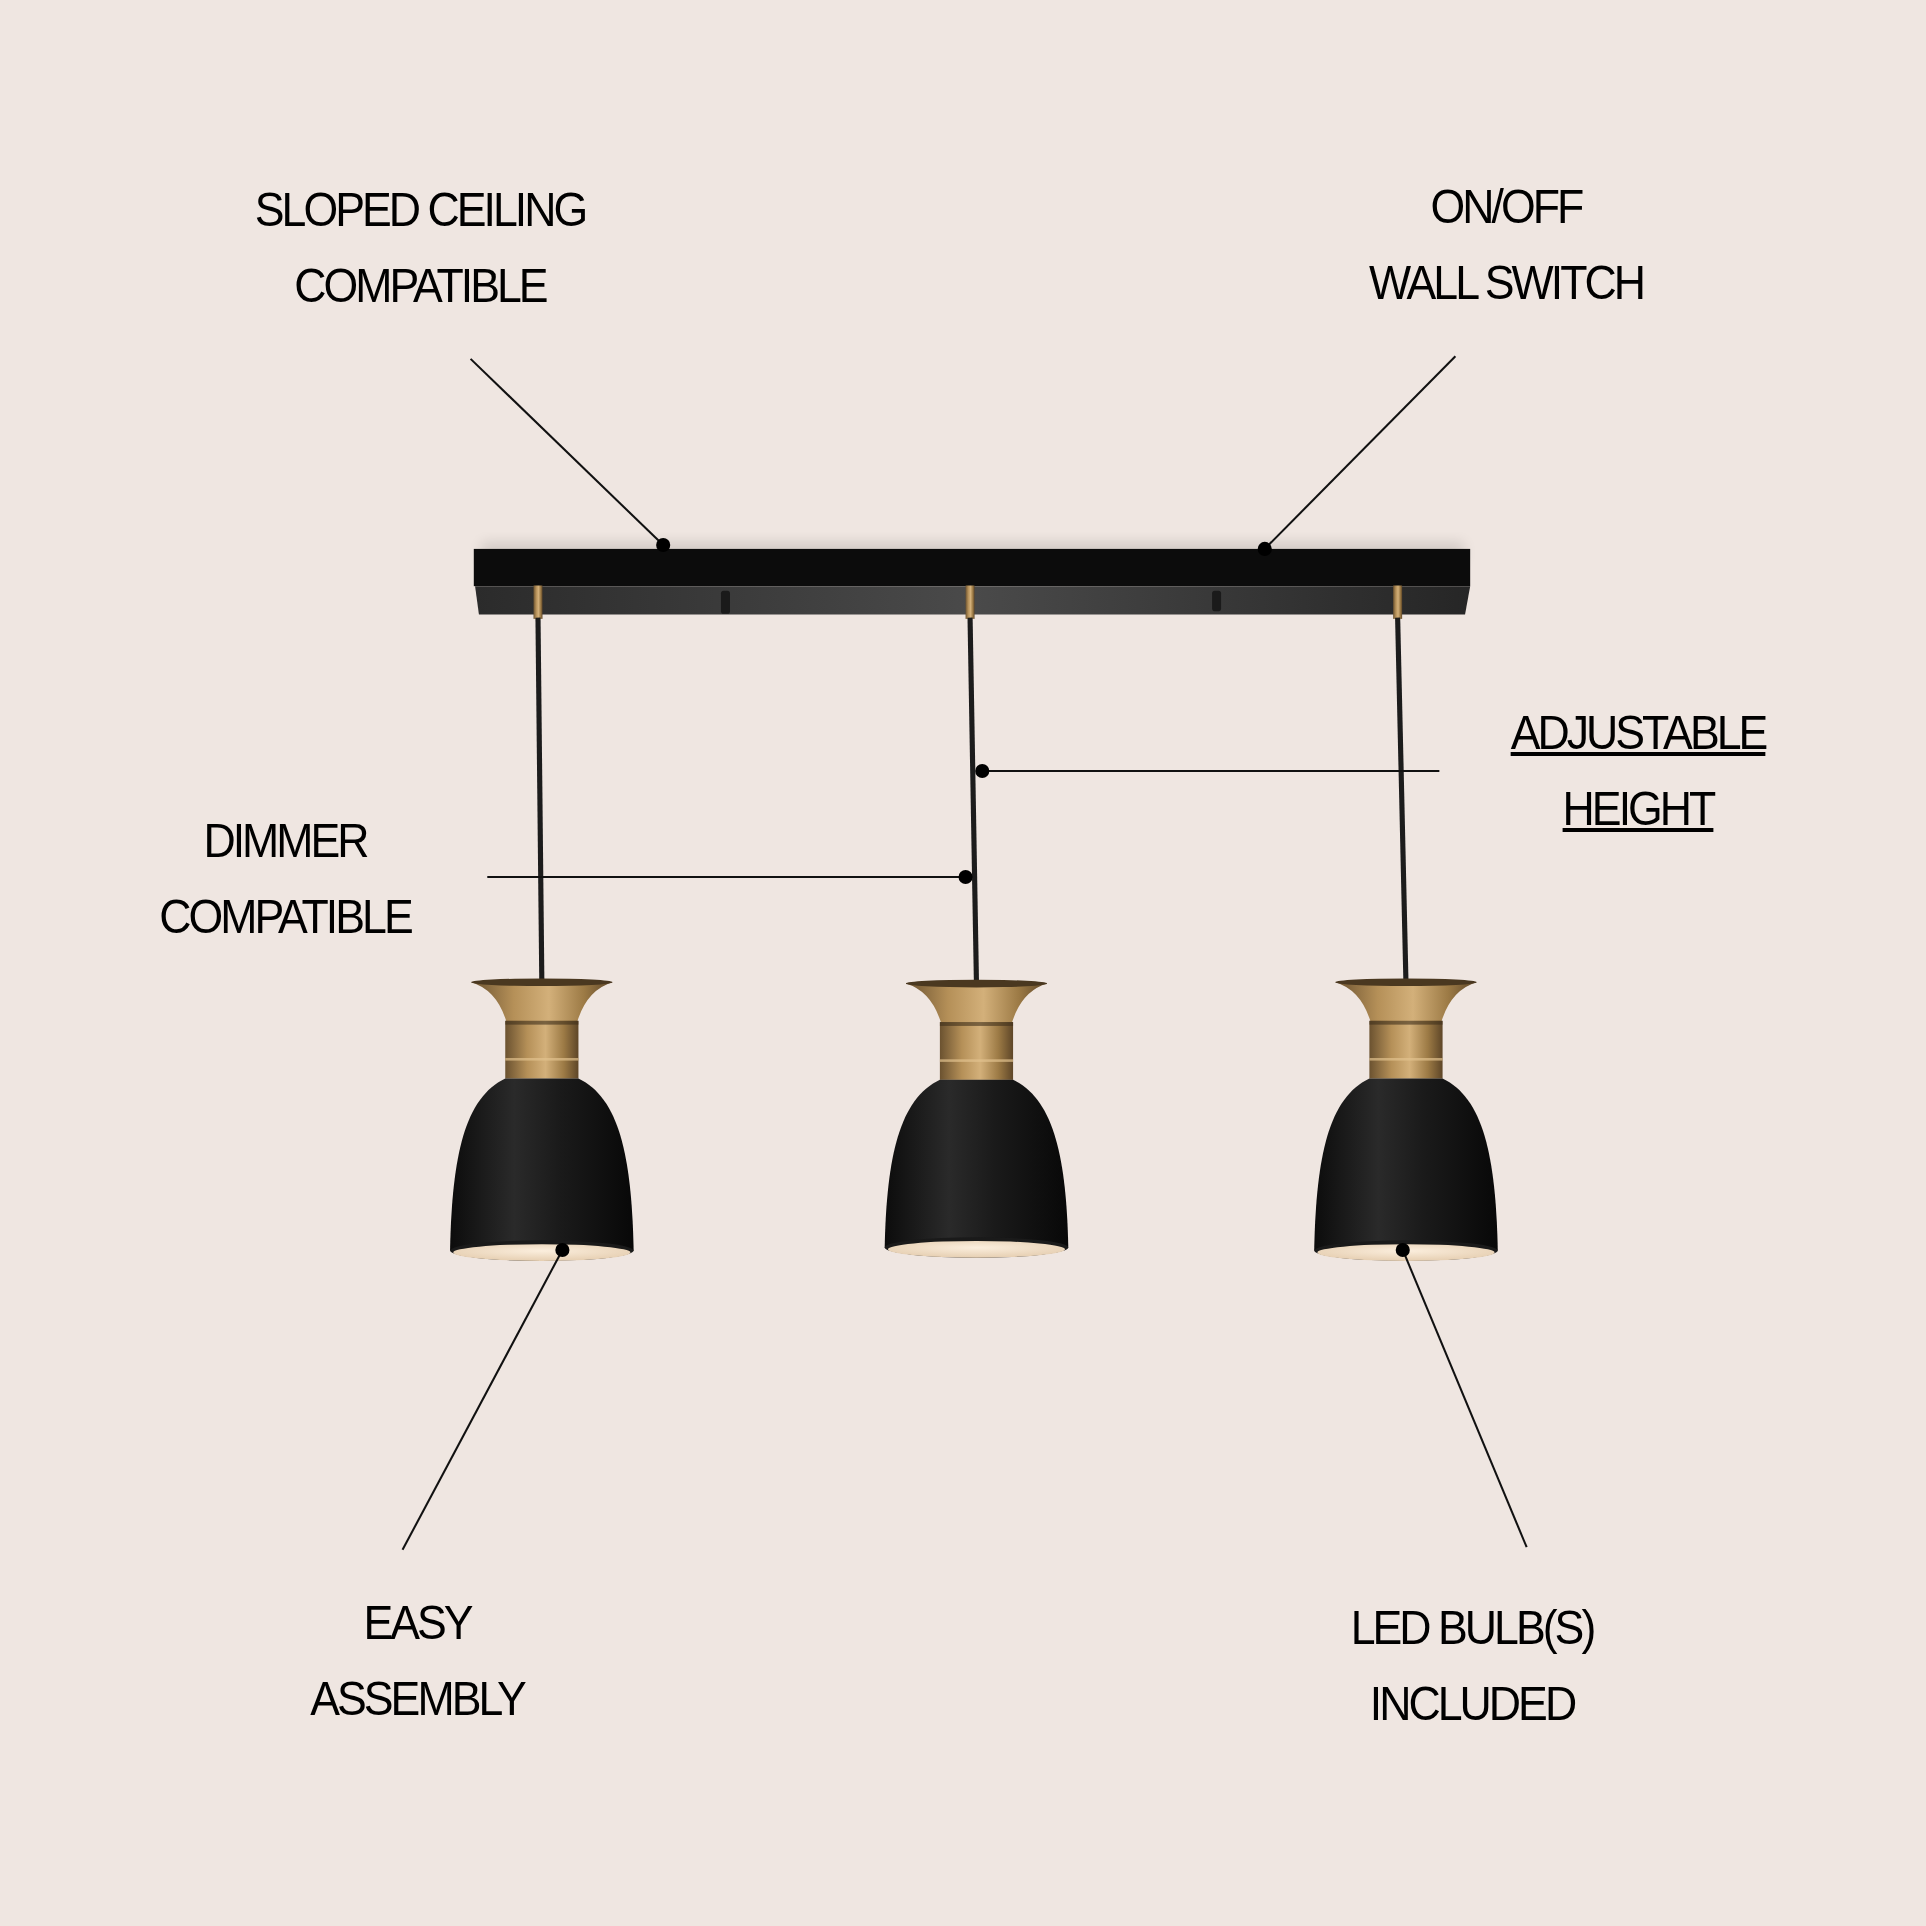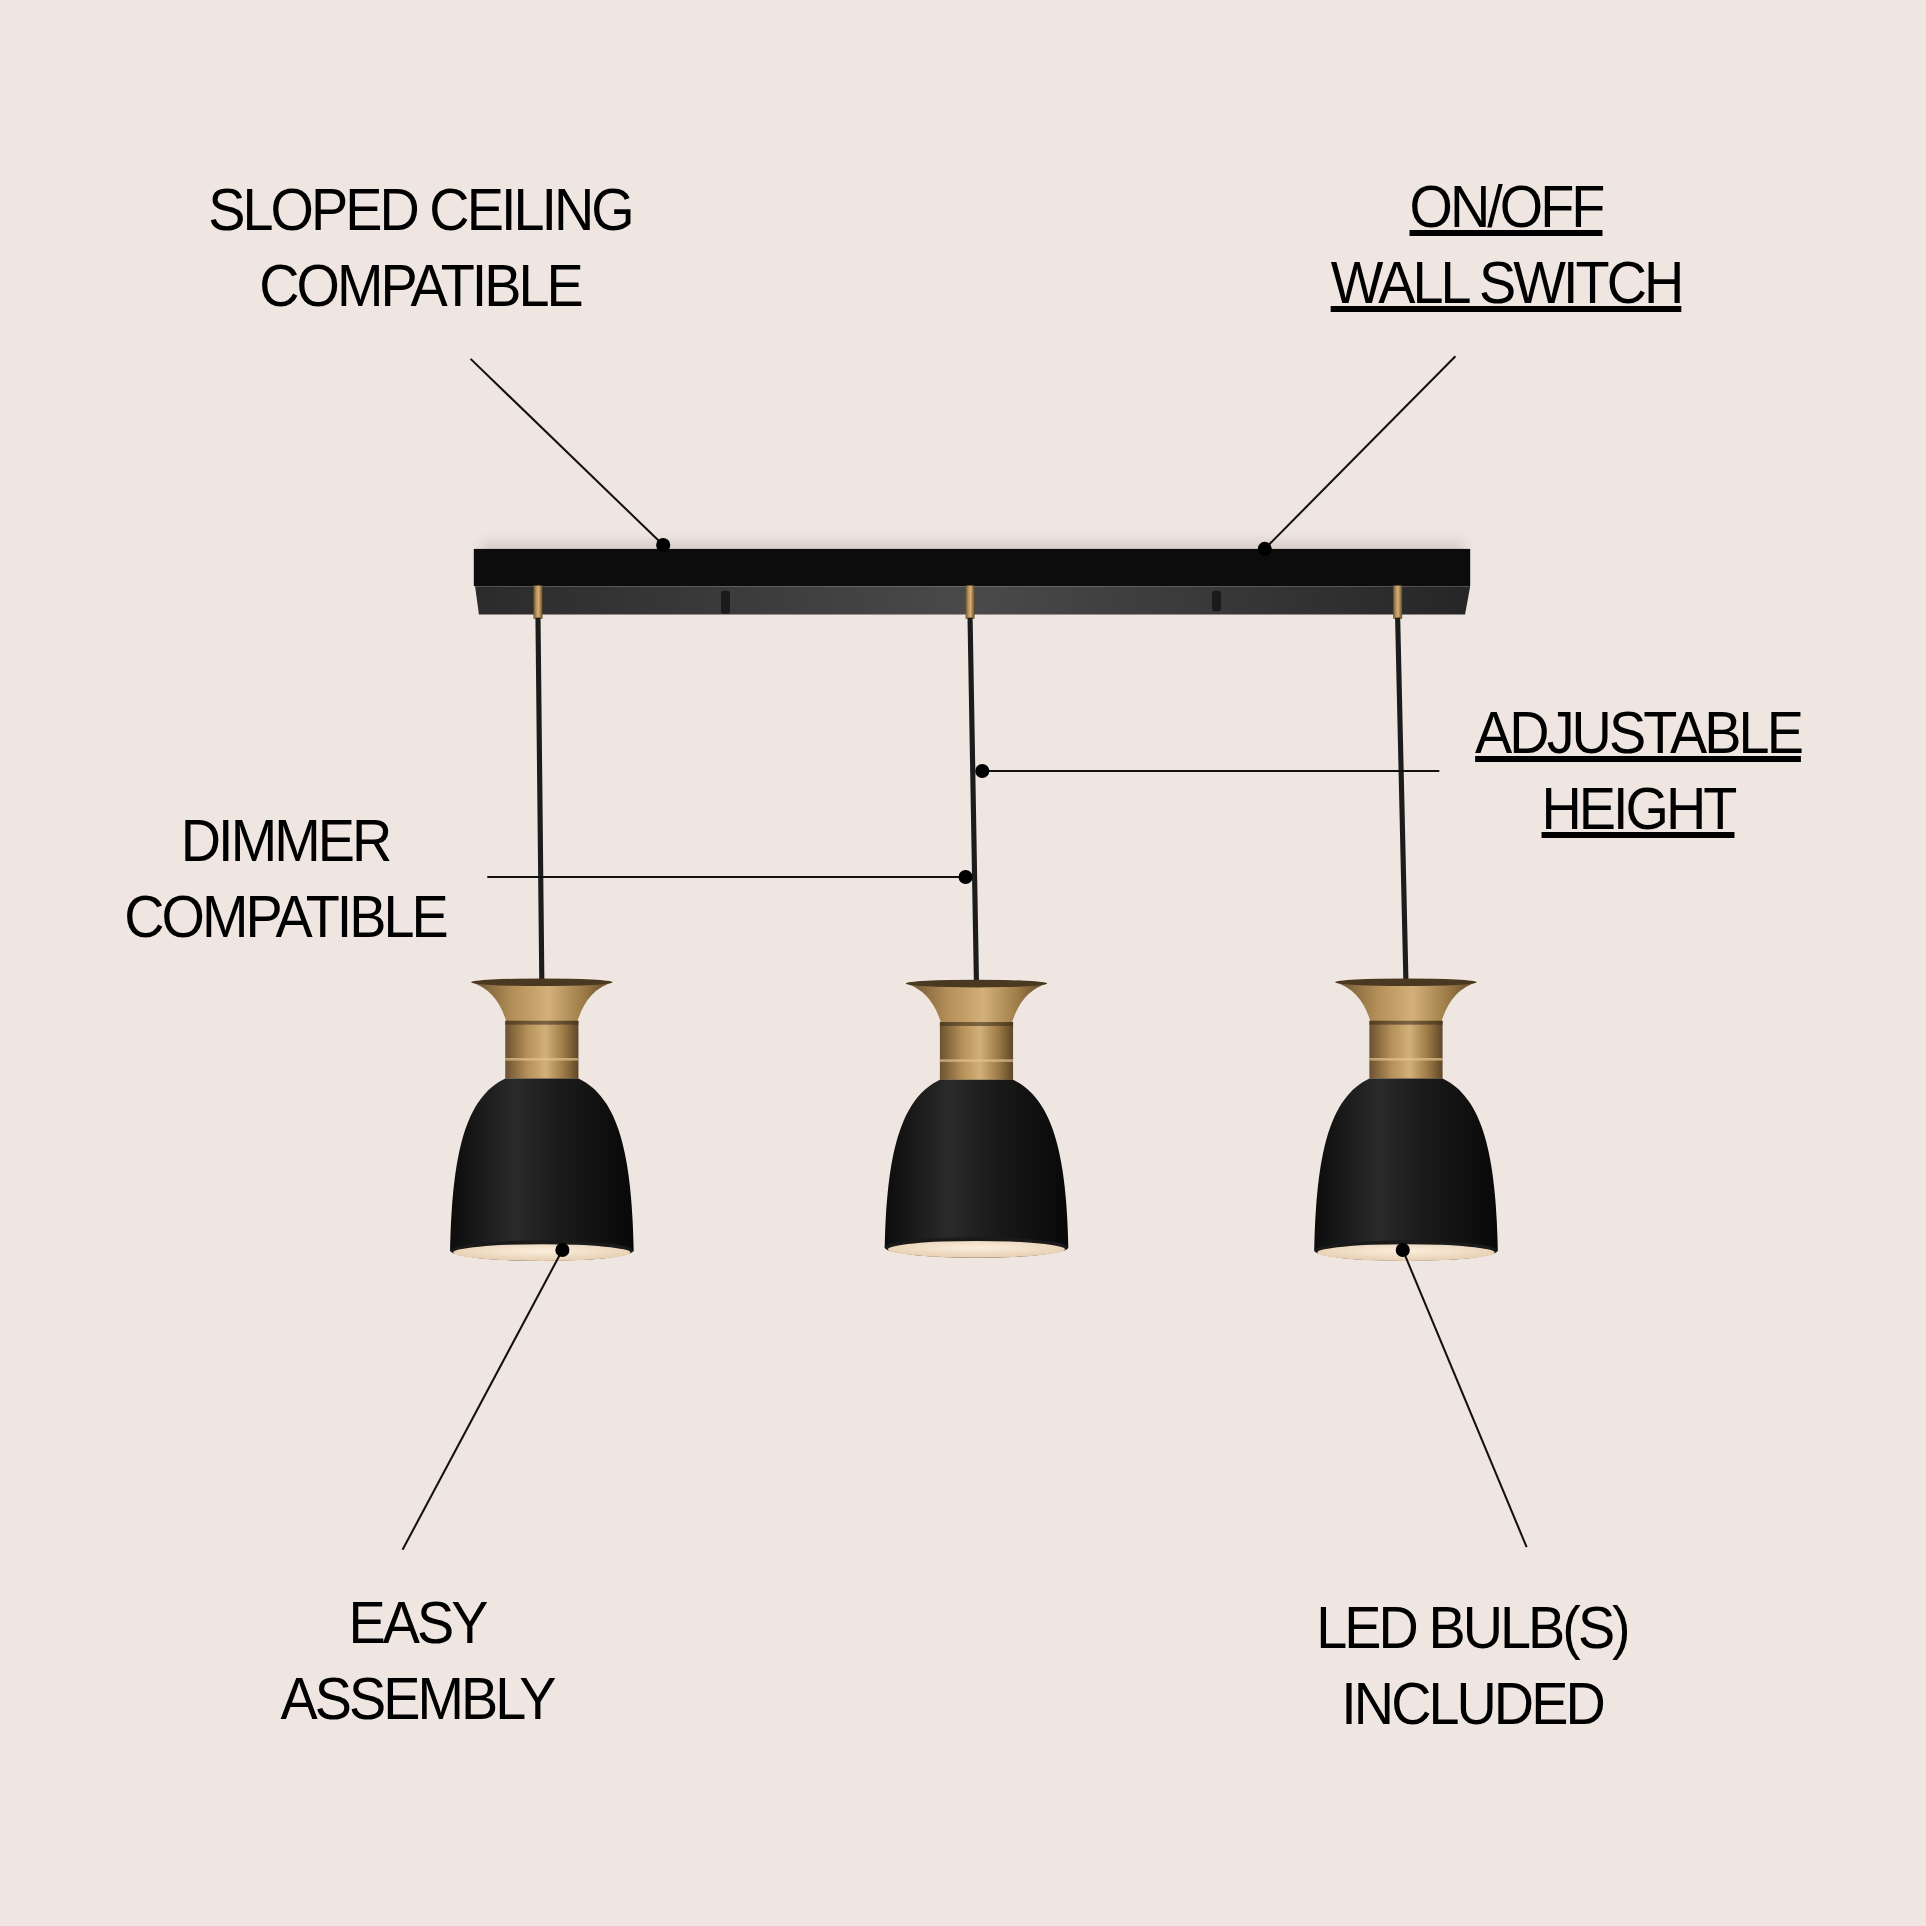--- a/index.html
+++ b/index.html
@@ -7,21 +7,21 @@
     width: 1926px; height: 1926px; position: relative; overflow: hidden;
     background: #efe6e1;
     font-family: "Liberation Sans", "DejaVu Sans", sans-serif;
   }
   #art { position: absolute; left: 0; top: 0; width: 1926px; height: 1926px; }
   .label {
     position: absolute;
     transform: translateX(-50%);
     text-align: center;
     color: #000;
-    font-size: 60px;
+    font-size: 48px;
     line-height: 76px;
     letter-spacing: -3.2px;
     transform-origin: center top;
     white-space: nowrap;
   }
   .label .line { display: block; transform: scaleX(0.93); }
 </style>
 </head>
 <body>
 
@@ -116,21 +116,21 @@
       <line x1="2378" y1="2410" x2="2185" y2="1947" stroke="#111" stroke-width="3.2"></line>
       <circle cx="2185" cy="1947" r="11" fill="#000"></circle>
     </g>
 </svg>
 
 <div id="labels">
     <div class="label" style="left: 420px; top: 172px;">
       <span class="line">SLOPED CEILING</span>
       <span class="line">COMPATIBLE</span>
     </div>
-    <div class="label" style="left: 1506px; top: 169px; text-decoration: underline;">
+    <div class="label" style="left: 1506px; top: 169px;">
       <span class="line">ON/OFF</span>
       <span class="line">WALL SWITCH</span>
     </div>
     <div class="label" style="left: 1638px; top: 695px; text-decoration: underline;">
       <span class="line">ADJUSTABLE</span>
       <span class="line">HEIGHT</span>
     </div>
     <div class="label" style="left: 285px; top: 803px;">
       <span class="line">DIMMER</span>
       <span class="line">COMPATIBLE</span>

